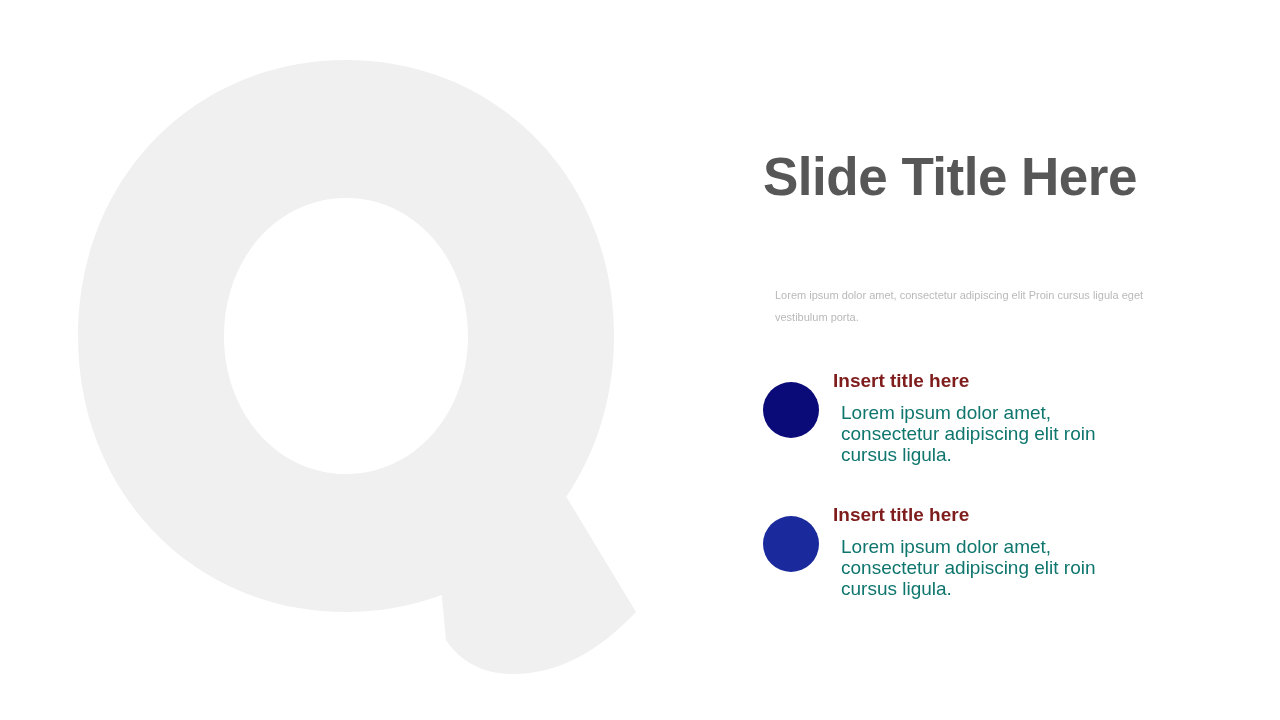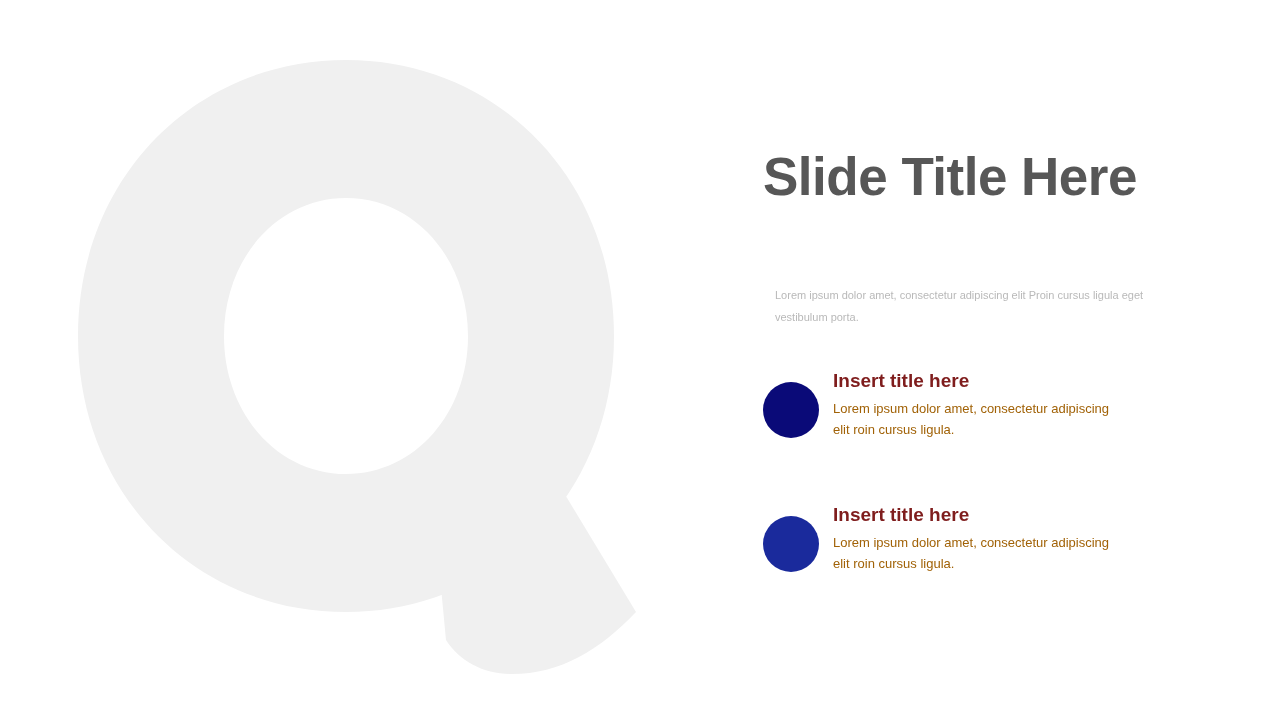--- a/index.html
+++ b/index.html
@@ -100,25 +100,25 @@
   .item-title {
     margin: 0 0 4px 0;
     font-size: 19px;
     line-height: 26px;
     font-weight: bold;
     color: #7f1d1d;
     white-space: nowrap;
   }
 
   .item-text {
-    margin: 0;
-    font-size: 13px;
+    margin: 8px;
+    font-size: 19px;
     line-height: 21px;
     font-weight: normal;
-    color: #a16207;
+    color: #0f766e;
   }
 </style>
 </head>
 <body>
 
 <div class="slide" style="background: rgb(255, 255, 255); padding-left: 19px;">
 
   <div class="decor-letter">
     <svg viewBox="0 0 600 640" xmlns="http://www.w3.org/2000/svg" aria-hidden="true">
       <g>

